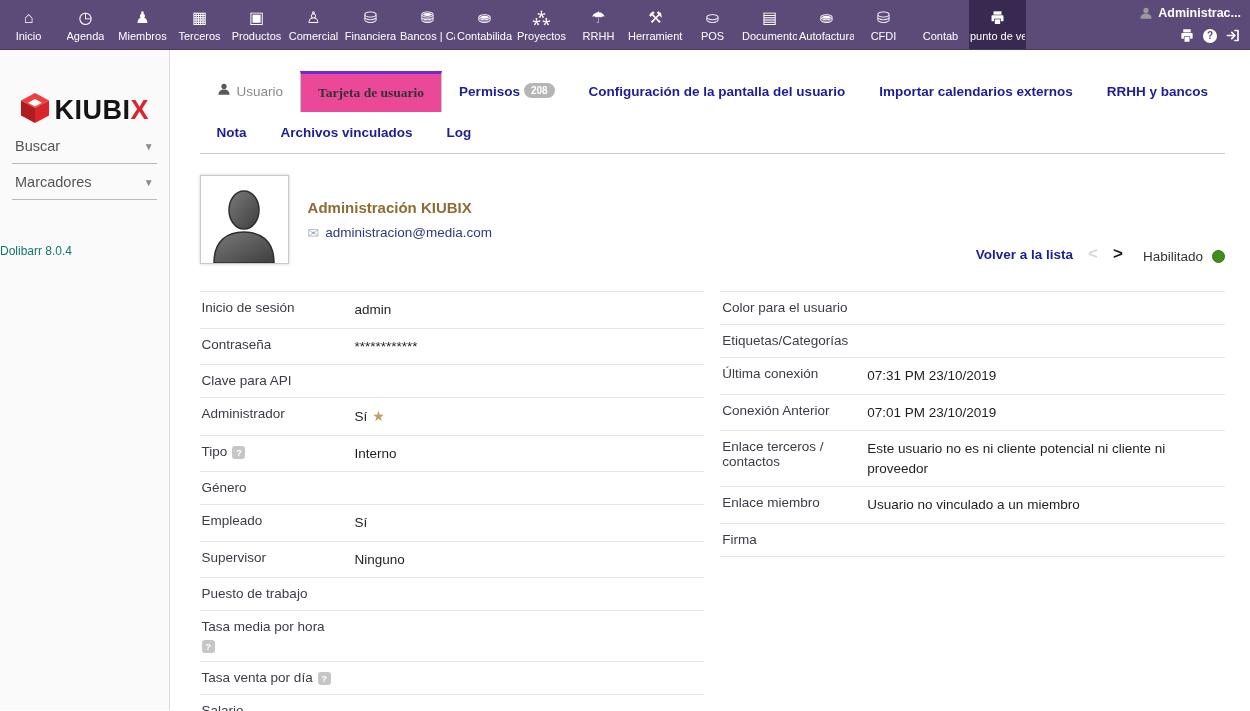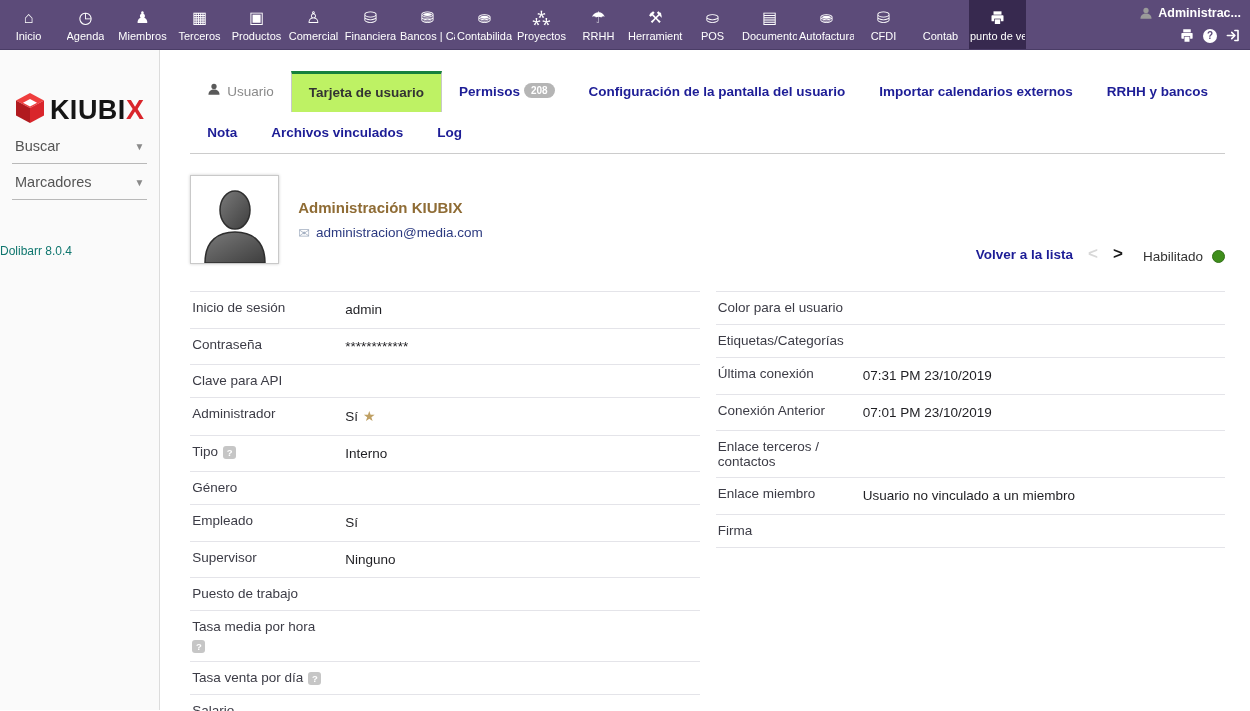--- a/index.html
+++ b/index.html
@@ -42,22 +42,22 @@
   .side-select:first-of-type { margin-top:32px; }
   .chev { color:#8a8a8a; font-size:10px; }
   .version { text-align:left; color:#0f766e; font-size:12px; margin-top:44px; }
 
   
   .tabs-row1 { display:flex; align-items:flex-end; margin-top:19px; height:43px; }
   .tab { padding:0 17px; font-weight:bold; font-size:13.5px; color:#1d1d96;
     line-height:41px; white-space:nowrap; cursor:pointer; }
   .tab.disabled { color:#8a8a8a; font-weight:normal; display:flex; align-items:center;
     gap:6px; cursor:default; }
-  .tab.active { background:#bef264; border:1px solid #c8c8c8; border-top:3px solid #15803d;
-    border-bottom:none; color:#333; line-height:38px; }
+  .tab.active { background:#ec4899; border:1px solid #c8c8c8; border-top:3px solid #6d28d9;
+    border-bottom:none; color:#333; line-height:38px;font-family:Liberation Serif, serif; }
   .count-badge { background:#b5b5b5; color:#fff; font-size:10px; font-weight:bold;
     border-radius:9px; padding:2px 7px; vertical-align:2px; margin-left:4px; }
   .tabs-row2 { display:flex; align-items:center; height:36px; margin-top:2px; }
   .tabs-hr { border-bottom:1px solid #ccc; margin-top:3px; }
 
   
   .profile { margin-top:21px; display:flex; justify-content:space-between; }
   .profile-left { display:flex; align-items:center; }
   .photo { width:89px; height:89px; border:1px solid #c9c9c9; background:#fff;
     box-shadow:0 0 3px rgba(0,0,0,.2); display:flex; align-items:flex-end;
@@ -363,20 +363,21 @@
         <div class="frow">
           <div class="flabel">Última conexión</div>
           <div class="fvalue">07:31 PM 23/10/2019</div>
         </div>
         <div class="frow">
           <div class="flabel">Conexión Anterior</div>
           <div class="fvalue">07:01 PM 23/10/2019</div>
         </div>
         <div class="frow">
           <div class="flabel">Enlace terceros / contactos</div>
+          <div class="fvalue">Este usuario no es ni cliente potencial ni cliente ni proveedor</div>
         </div>
         <div class="frow">
           <div class="flabel">Enlace miembro</div>
           <div class="fvalue">Usuario no vinculado a un miembro</div>
         </div>
         <div class="frow">
           <div class="flabel">Firma</div>
           <div class="fvalue"></div>
         </div>
       </div>

